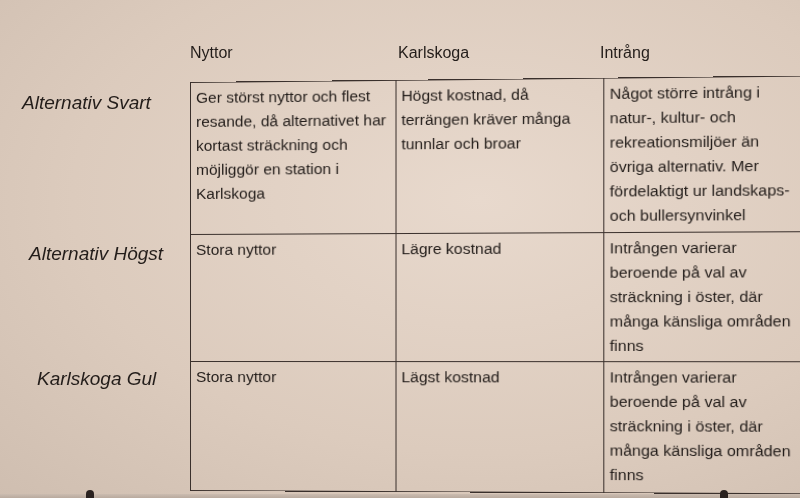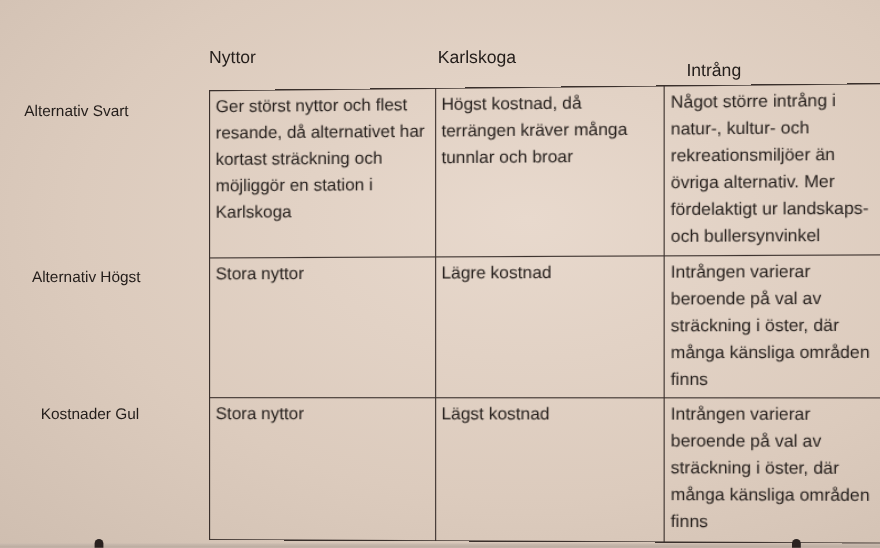--- a/index.html
+++ b/index.html
@@ -2,21 +2,21 @@
 <html><head>
 <meta charset="utf-8">
 <style>
   html, body { margin: 0; padding: 0; }
   body {
     width: 800px; height: 498px; overflow: hidden; position: relative;
     background: radial-gradient(ellipse at 60% 40%, #e8d9cd 0%, #dccbbd 60%, #cfbeb0 100%);
     font-family: "Liberation Sans", sans-serif; color: #231d1a;
   }
   .col-header { position: absolute; top: 44px; font-size: 16px; }
-  .row-label { position: absolute; font-size: 14px; }
+  .row-label { position: absolute; font-size: 19px; font-style: italic; }
   .table {
     position: absolute; left: 190px; top: 82px; width: 600px; height: 403px;
     transform: perspective(900px) rotateY(-2deg) skewY(-0.6deg);
     transform-origin: left top;
   }
   table { border-collapse: collapse; width: 100%; height: 100%; }
   td {
     border: 1.6px solid #3a302c; vertical-align: top; padding: 3px 5px;
     font-size: 15.5px; line-height: 24px;
   }
@@ -26,25 +26,25 @@
     position: absolute; left: 0; right: 0; bottom: 0; height: 4px;
     background: linear-gradient(#cbbcb0, #b9aa9e);
   }
   .pin { position: absolute; bottom: 0; width: 8px; height: 8px; border-radius: 4px 4px 0 0; background: #2a2220; }
 </style>
 </head>
 <body>
 
 <div class="col-header" style="left:190px;">Nyttor</div>
 <div class="col-header" style="left:398px;">Karlskoga</div>
-<div class="col-header" style="left:624px;margin-top:12px;">Intrång</div>
+<div class="col-header" style="left:600px;">Intrång</div>
 
 <div class="row-label" style="left:22px; top:92px;">Alternativ Svart</div>
 <div class="row-label" style="left:29px; top:243px;">Alternativ Högst</div>
-<div class="row-label" style="left:37px; top:368px;">Kostnader Gul</div>
+<div class="row-label" style="left:37px; top:368px;">Karlskoga Gul</div>
 
 <div class="table">
   <table>
     <tbody>
         <tr class="r0">
       <td class="c0">Ger störst nyttor och flest resande, då alternativet har kortast sträckning och möjliggör en station i Karlskoga</td>
       <td class="c1">Högst kostnad, då terrängen kräver många tunnlar och broar</td>
       <td class="c2">Något större intrång i natur-, kultur- och rekreationsmiljöer än övriga alternativ. Mer fördelaktigt ur landskaps- och bullersynvinkel</td>
     </tr>
     <tr class="r1">

